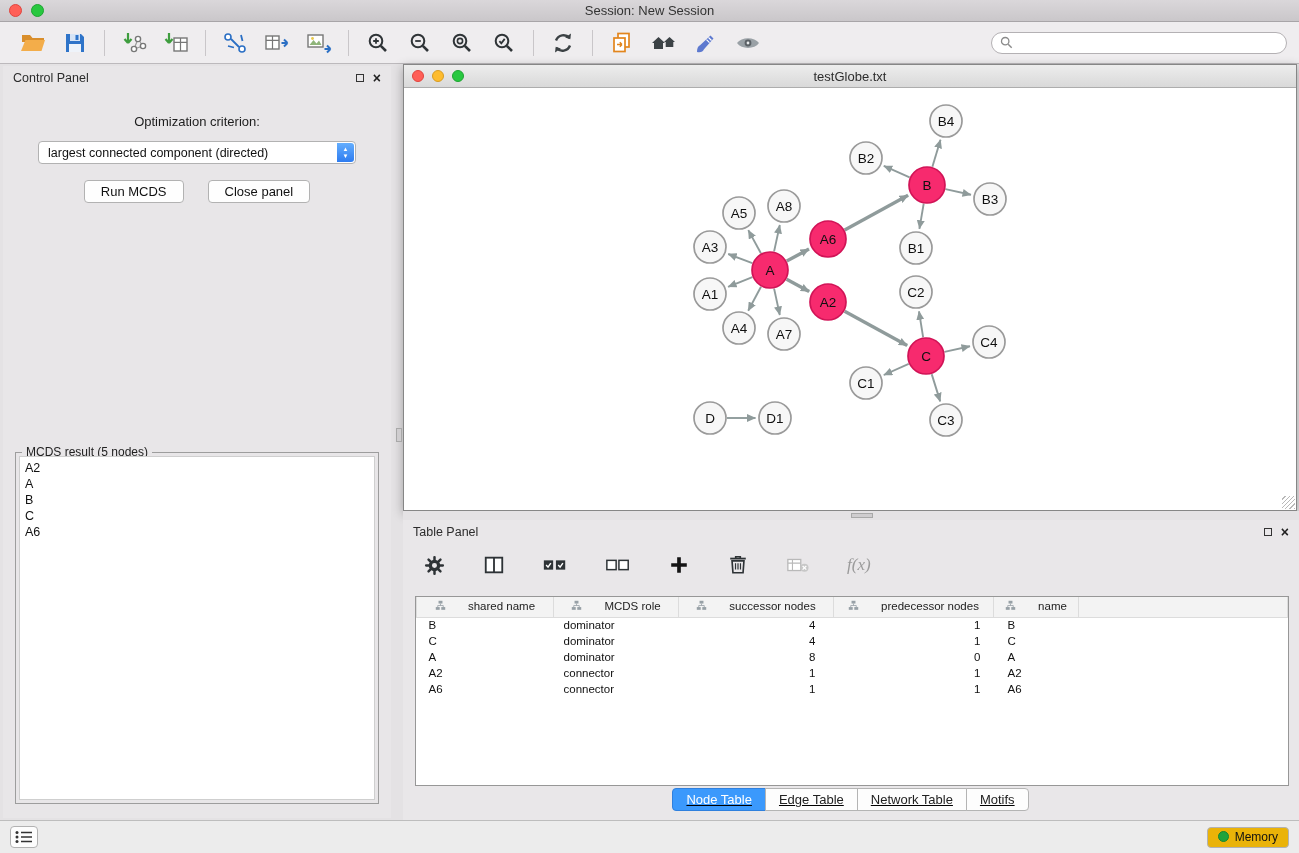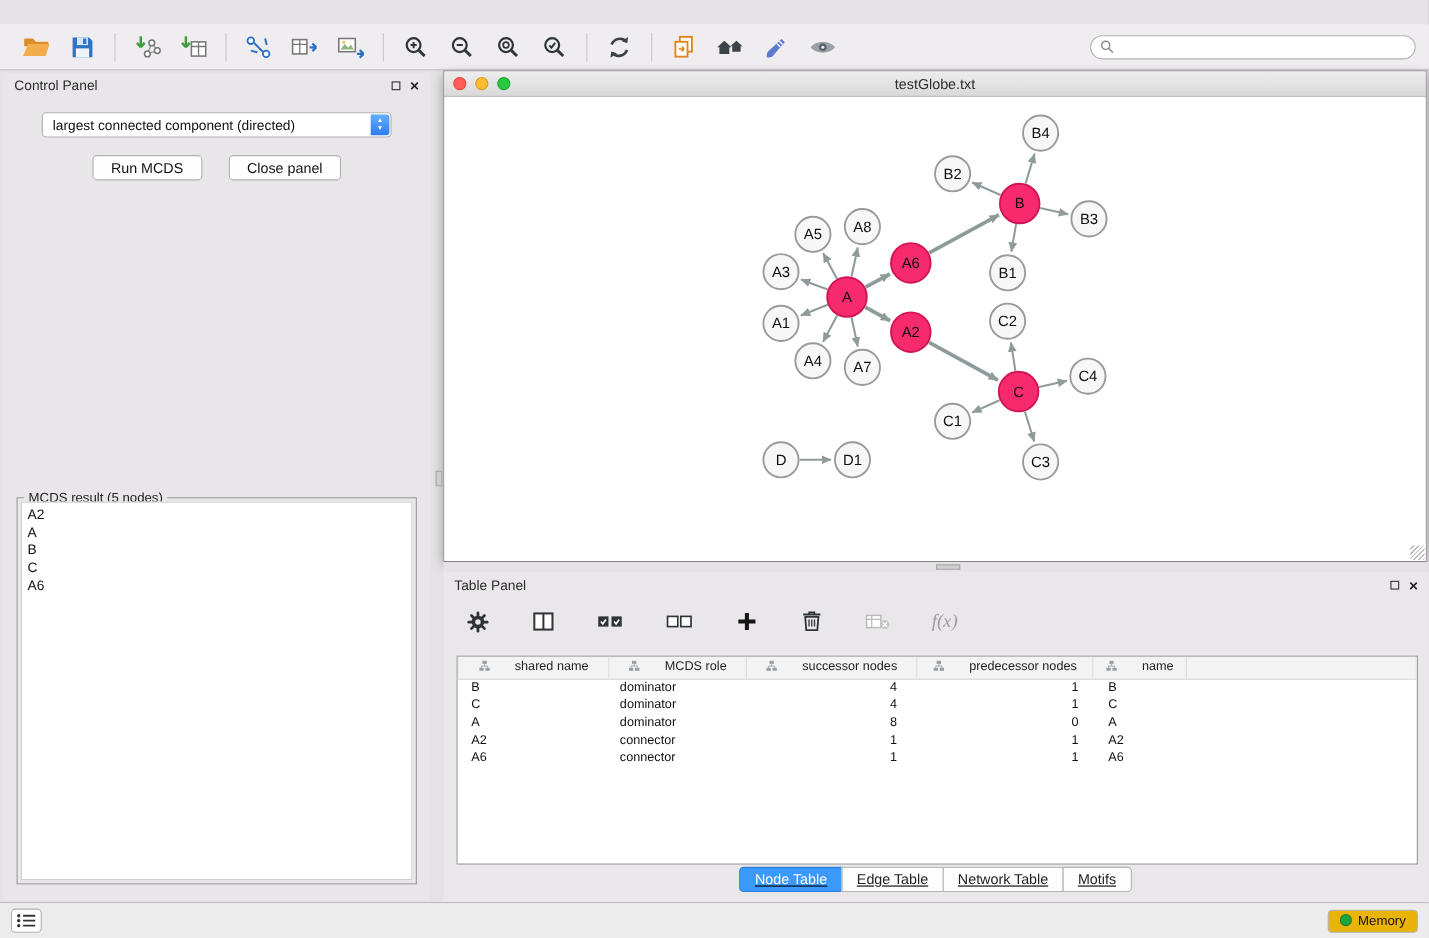--- a/index.html
+++ b/index.html
@@ -87,20 +87,25 @@
     display:flex; align-items:center; justify-content:center; cursor:pointer; }
   .memory-btn { margin-left:auto; display:flex; align-items:center; gap:6px; background:#eab308;
     border:1px solid #b2b2b2; border-radius:4px; padding:2px 10px 3px; font-size:12px; color:#111; cursor:pointer; }
   .mem-dot { width:11px; height:11px; border-radius:50%; background:#1fa33c; border:1px solid #168530; }
 </style>
 </head>
 <body>
 
 <div class="screen">
 
+  <div class="mac-titlebar">
+    <span class="tl red"></span>
+    <span class="tl green"></span>
+    <span class="mac-title">Session: New Session</span>
+  </div>
 
   <div class="toolbar">
     <button class="tbtn">
         <svg width="26" height="24" viewBox="0 0 26 24">
           <path d="M2 4h8l2.5 3H24v4H2z" fill="#d98e2b"></path>
           <path d="M1 20h20.5L25 9H5.5z" fill="#f3ad4a"></path>
         </svg>
       </button>
     <button class="tbtn">
         <svg width="24" height="24" viewBox="0 0 24 24">
@@ -225,20 +230,21 @@
   </div>
 
   <div class="control-panel">
     <div class="panel-header">
       <span>Control Panel</span>
       <span class="ph-icons">
         <span class="float-icon"></span>
         <span class="close-x">×</span>
       </span>
     </div>
+    <div class="opt-label">Optimization criterion:</div>
     <div class="combo">
       <span class="combo-text">largest connected component (directed)</span>
       <span class="combo-stepper">
           <span>▲</span>
           <span>▼</span>
         </span>
     </div>
     <div class="btn-row">
       <button class="pbtn">Run MCDS</button>
       <button class="pbtn">Close panel</button>

